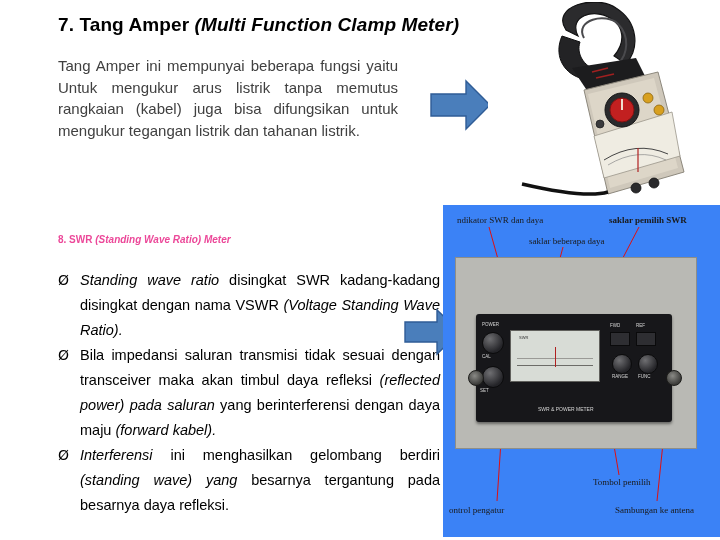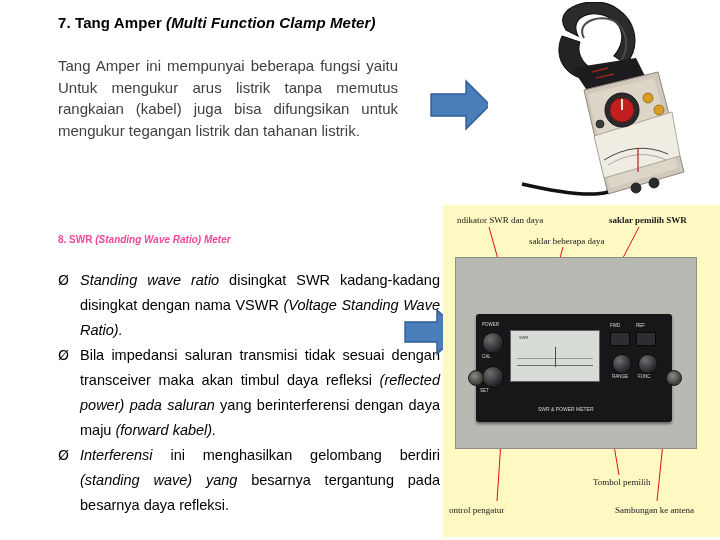--- a/index.html
+++ b/index.html
@@ -19,21 +19,21 @@
     left: 0; top: 0;
     width: 720px;
     height: 540px;
   }
 
   
   .heading1 {
     position: absolute;
     left: 58px;
     top: 14px;
-    font-size: 15px;
+    font-size: 19px;
     font-weight: bold;
     color: #000;
     letter-spacing: 0.1px;
     white-space: nowrap;
   }
   .heading1 .ital {
     font-style: italic;
   }
 
   .para1 {
@@ -104,21 +104,21 @@
     background: #ffffff;
   }
 
   
   .swr-area {
     position: absolute;
     left: 443px;
     top: 205px;
     width: 277px;
     height: 332px;
-    background: #fef9c3;
+    background: #3b82f6;
   }
   .swr-label {
     position: absolute;
     font-family: "Liberation Serif", serif;
     font-size: 9px;
     color: #1a1a1a;
     white-space: nowrap;
   }
   .swr-photo {
     position: absolute;

